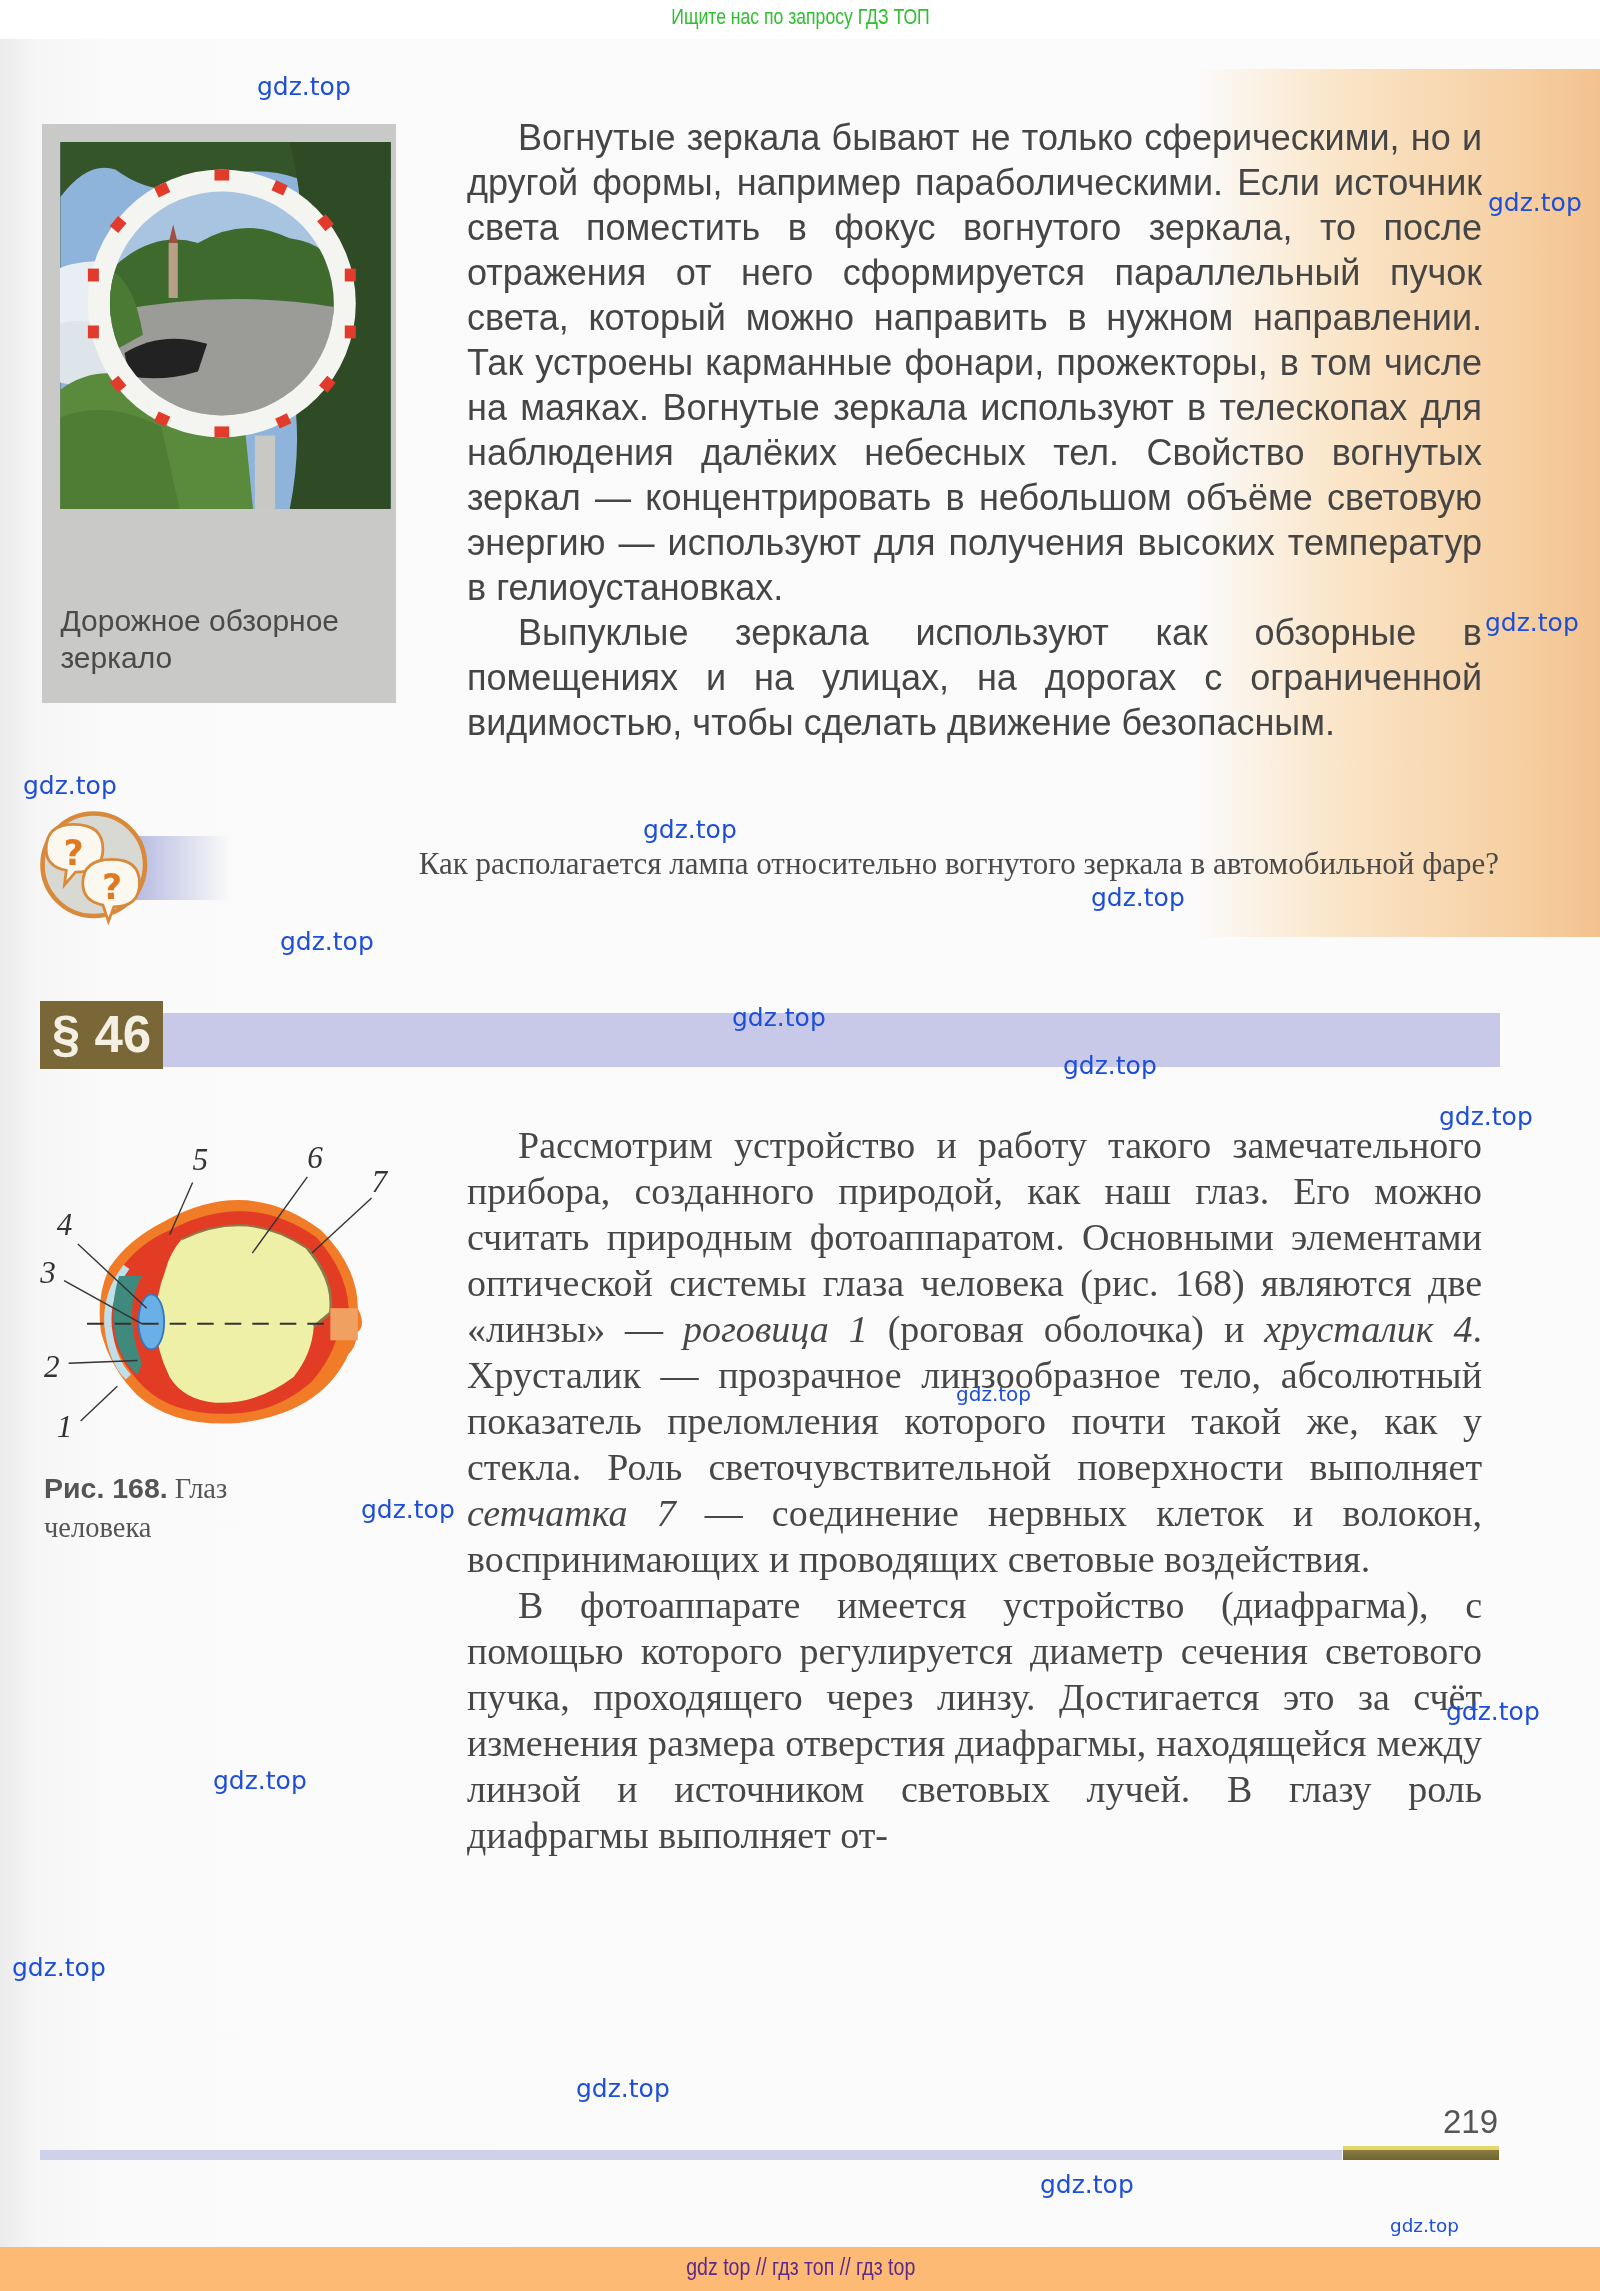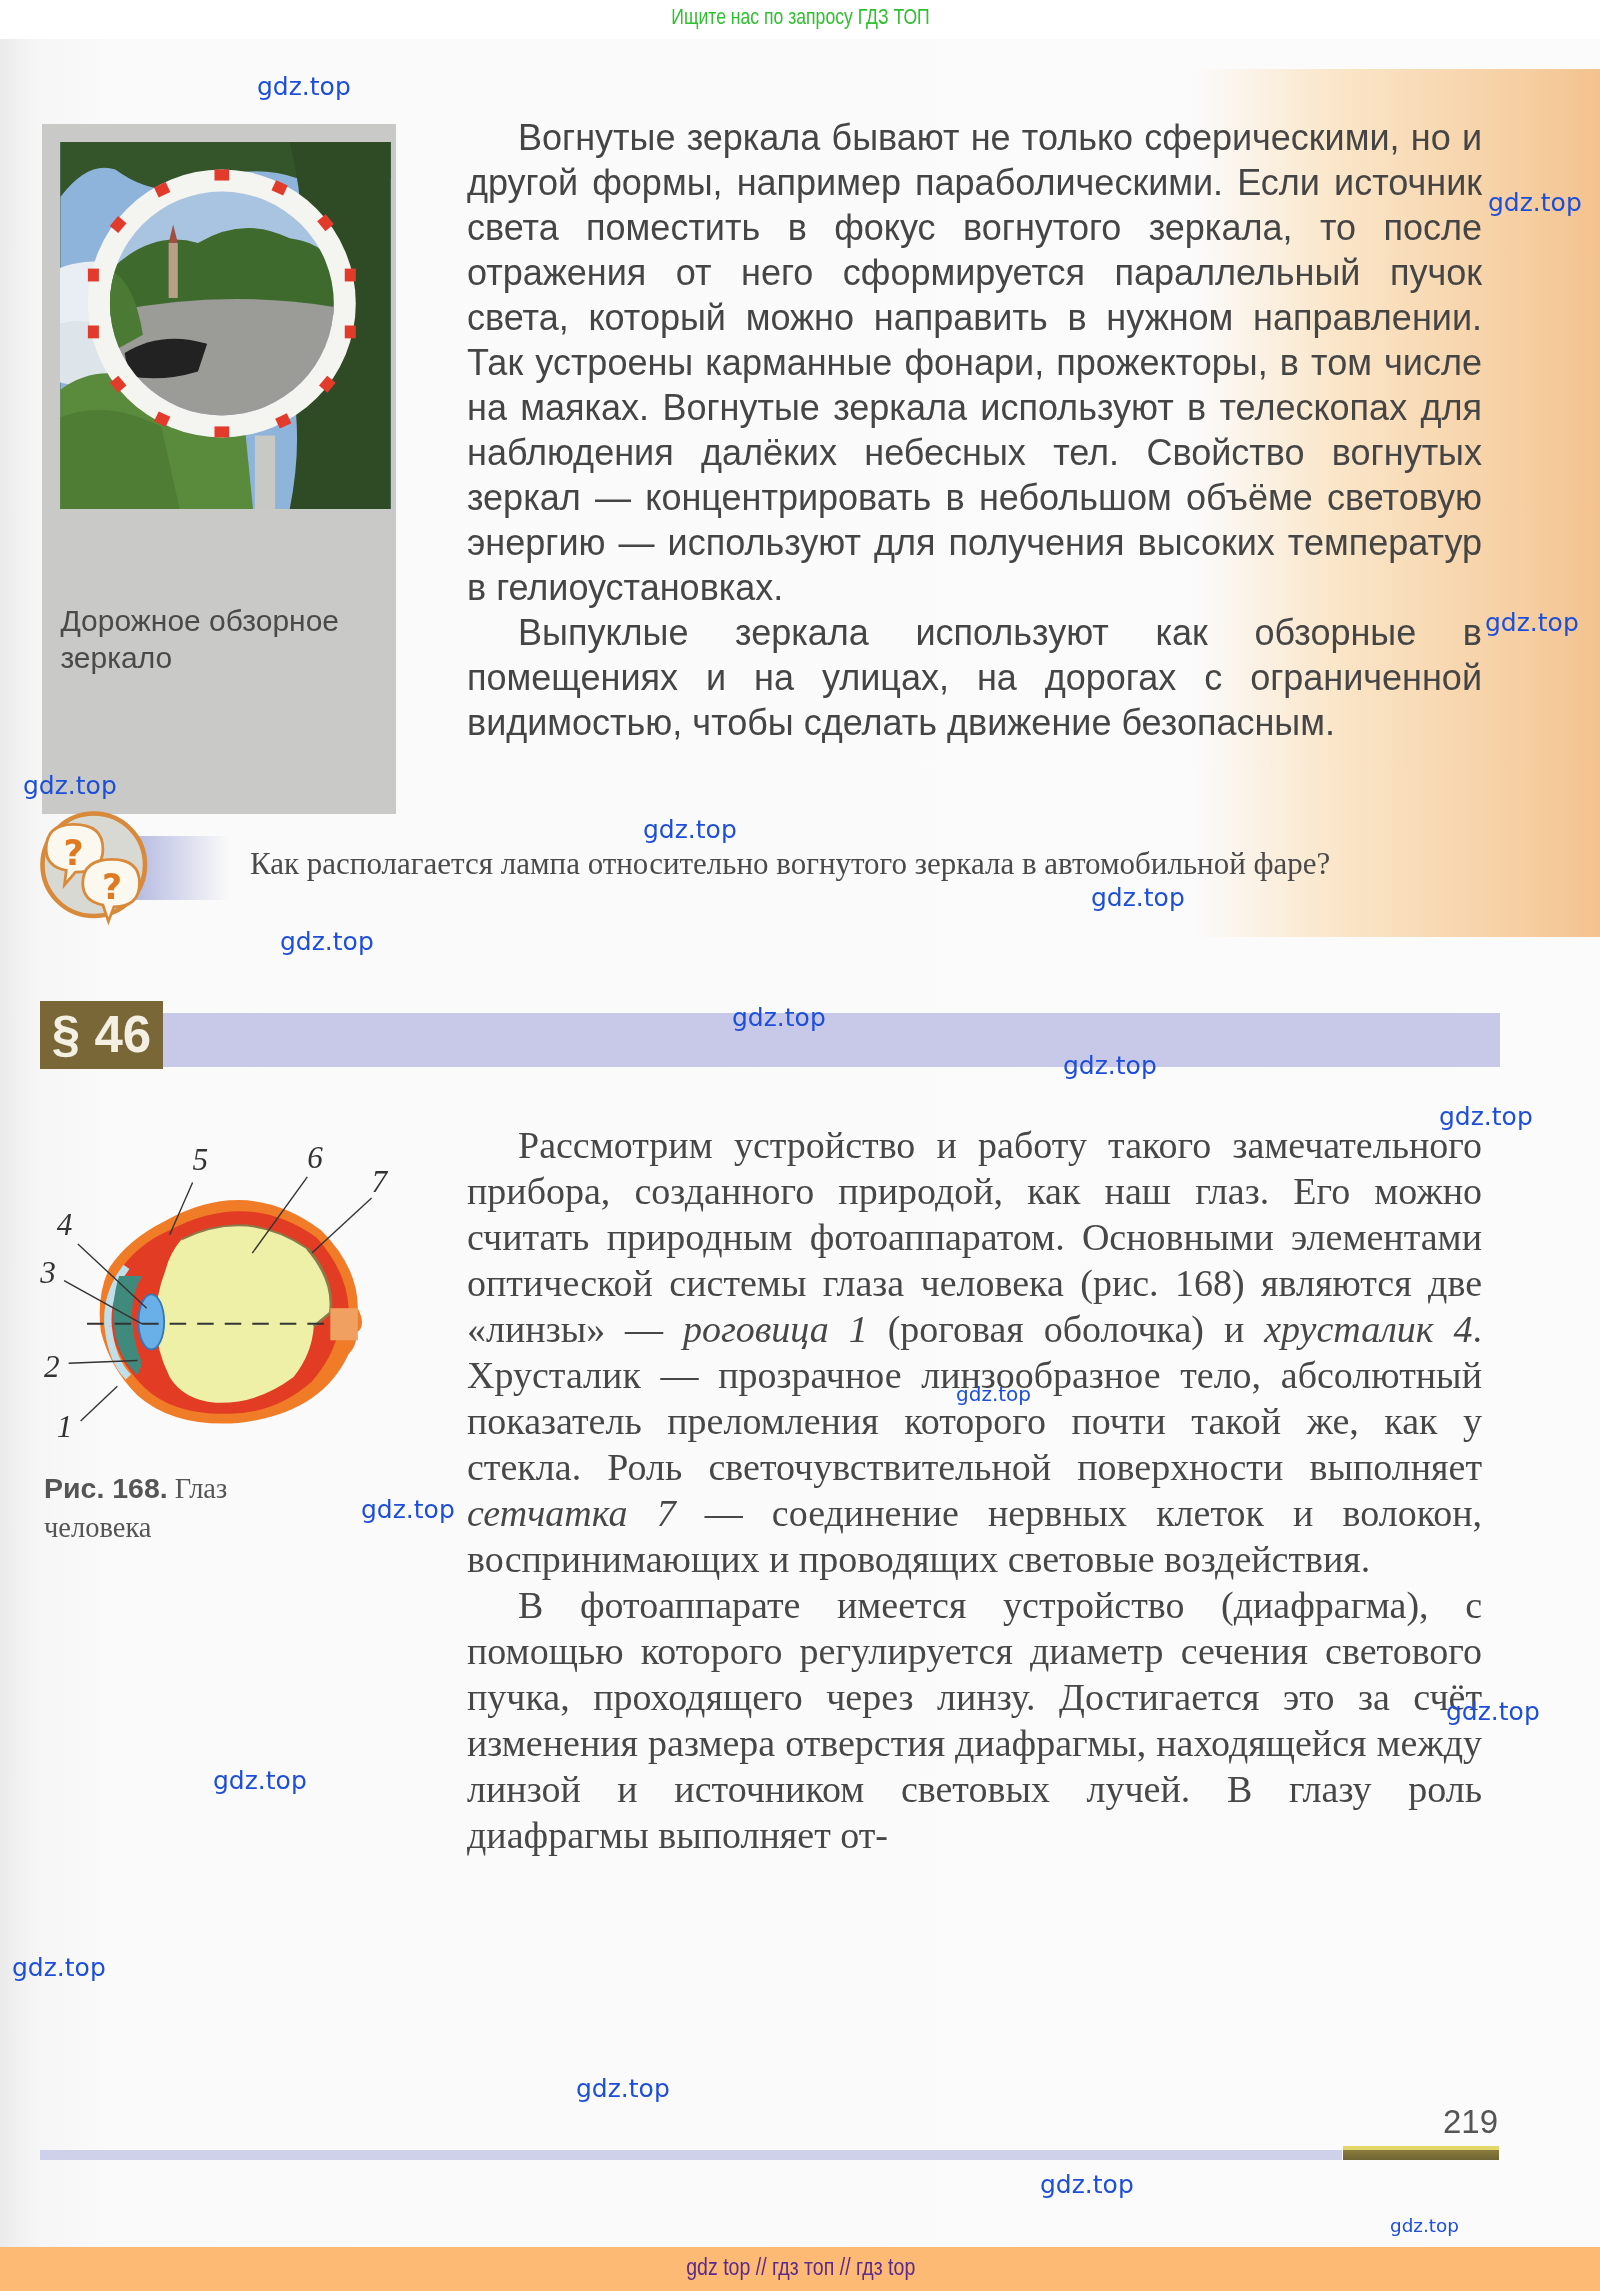--- a/index.html
+++ b/index.html
@@ -7,31 +7,31 @@
     body { position: relative; font-family: "Liberation Sans", sans-serif; color: #3a3a3a; }
 
     .topbar { position: absolute; left: 0; top: 0; width: 1601px; height: 39px; background: #ffffff; text-align: center; }
     .topbar span { display: inline-block; margin-top: 3.7px; font-family: "Liberation Sans", sans-serif; font-size: 22px; color: #2fc02f; transform: scaleX(0.8); }
 
     .page { position: absolute; left: 0; top: 39px; width: 1601px; height: 2209px;
       background: linear-gradient(90deg, #ebebeb 0px, #f6f6f6 37px, #fafafa 110px, #fbfbfb 100%); }
     .warm { position: absolute; left: 1194px; top: 69px; width: 407px; height: 868px;
       background: linear-gradient(90deg, rgba(252,236,212,0) 0%, rgba(250,226,192,0.85) 35%, #f6cfa2 80%, #f3c28e 100%); }
 
-    .photo-box { position: absolute; left: 42px; top: 124px; width: 354px; height: 690px; background: #c9c9c7; padding-left: 32px; }
+    .photo-box { position: absolute; left: 42px; top: 124px; width: 354px; height: 579px; background: #c9c9c7; padding-left: 32px; }
     .photo { position: absolute; left: 18.4px; top: 18.4px; width: 331px; height: 367px; overflow: hidden; background: #3c5a2a; }
     .photo svg { display: block; }
     .photo-caption { position: absolute; left: 18.4px; top: 478px; width: 331px; font-size: 30px; line-height: 37px; color: #4a4a4a; }
 
     .body-sans { position: absolute; left: 467px; width: 1015px; font-family: "Liberation Sans", sans-serif; font-size: 36px; line-height: 45px; color: #454545; text-align: justify; }
     .body-sans p { text-indent: 51px; }
 
     .question-icon { position: absolute; left: 37px; top: 808px; width: 119px; height: 119px; }
     .question-band { position: absolute; left: 119px; top: 836px; width: 110px; height: 64px; background: linear-gradient(90deg, #aab0dc, rgba(200,205,236,0)); }
-    .question-text { position: absolute; left: 250px; top: 845px; width: 1249px; font-family: "Liberation Serif", serif; font-size: 31px; line-height: 38px; color: #4a4a4a; }
+    .question-text { position: absolute; left: 250px; top: 845px; width: 1249px; font-family: "Liberation Serif", serif; font-size: 31px; line-height: 38px; color: #4a4a4a; text-align: right; }
 
     .section-header { position: absolute; left: 40px; top: 1001px; width: 1251px; height: 64px; }
     .section-num { position: absolute; left: 0; top: 0; width: 123px; height: 68px; background: #7a6737; color: #f3efe2; font-weight: bold; font-size: 51px; line-height: 68px; text-align: center; font-family: "Liberation Sans", sans-serif; }
     .section-band { position: absolute; left: 123px; top: 12px; width: 1337px; height: 54px; background: #c8c8e8; }
     .section-title { position: absolute; left: 209px; top: 12px; height: 54px; line-height: 55px; font-weight: bold; font-size: 42px; color: #333; font-family: "Liberation Sans", sans-serif; letter-spacing: 0.9px; }
 
     .eye-fig { position: absolute; left: 18.4px; top: 1120px; width: 441px; height: 358px; }
     .fig-caption { position: absolute; left: 44px; top: 1469px; width: 257px; font-size: 28.5px; line-height: 39px; color: #555; font-family: "Liberation Serif", serif; }
     .fig-caption b { font-family: "Liberation Sans", sans-serif; font-weight: bold; }
 

